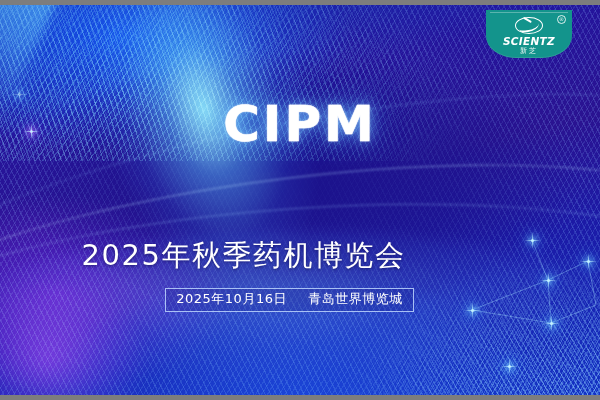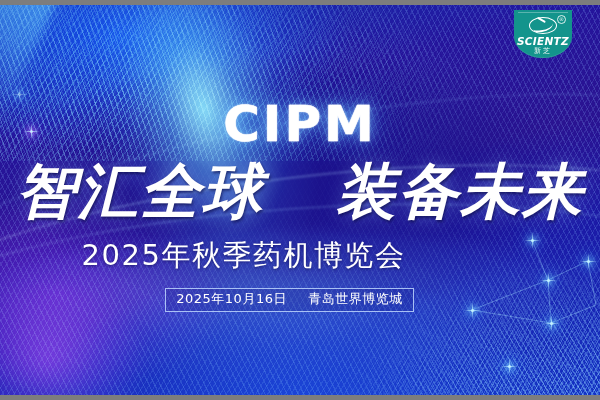--- a/index.html
+++ b/index.html
@@ -279,21 +279,21 @@
     white-space: nowrap;
     background: rgba(20,24,130,0.18);
   }
   .datebar .sep { display: inline-block; width: 12px; }
 
   
   .logo {
     position: absolute;
     top: 5px;
     right: 28px;
-    width: 58px;
+    width: 86px;
     height: 48px;
     z-index: 30;
   }
   .logo-shield {
     position: absolute;
     inset: 0;
     background: #13948c;
     border-radius: 0 0 30px 30px / 0 0 22px 22px;
     box-shadow: inset 0 -1px 0 rgba(255,255,255,0.10);
   }
@@ -420,25 +420,20 @@
     <span class="spark" style="left:550px; top:317px;"></span>
     <span class="spark" style="left:531px; top:234px;"></span>
     <span class="spark" style="left:508px; top:360px;"></span>
     <span class="spark violet" style="left:30px; top:125px;"></span>
     <span class="spark" style="left:18px; top:88px; opacity:0.6;"></span>
 
     <div class="content">
 
       <div class="cipm">CIPM</div>
 
-      <div class="headline">
-        <span>智汇全球</span>
-        <span class="gap"></span>
-        <span>装备未来</span>
-      </div>
 
       <div class="subtitle">2025年秋季药机博览会</div>
 
       <div class="datebar-wrap">
         <div class="datebar">
           <span>2025年10月16日</span>
           <span class="sep"></span>
           <span>青岛世界博览城</span>
         </div>
       </div>

